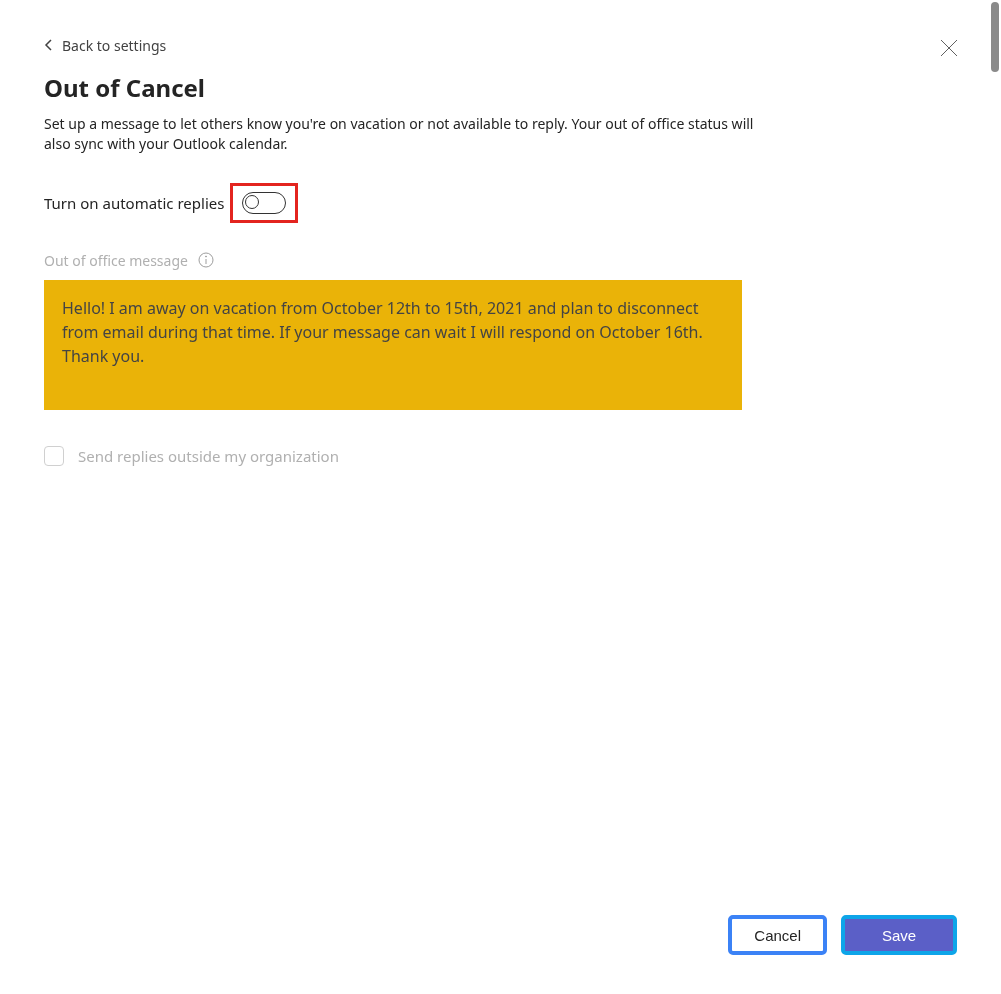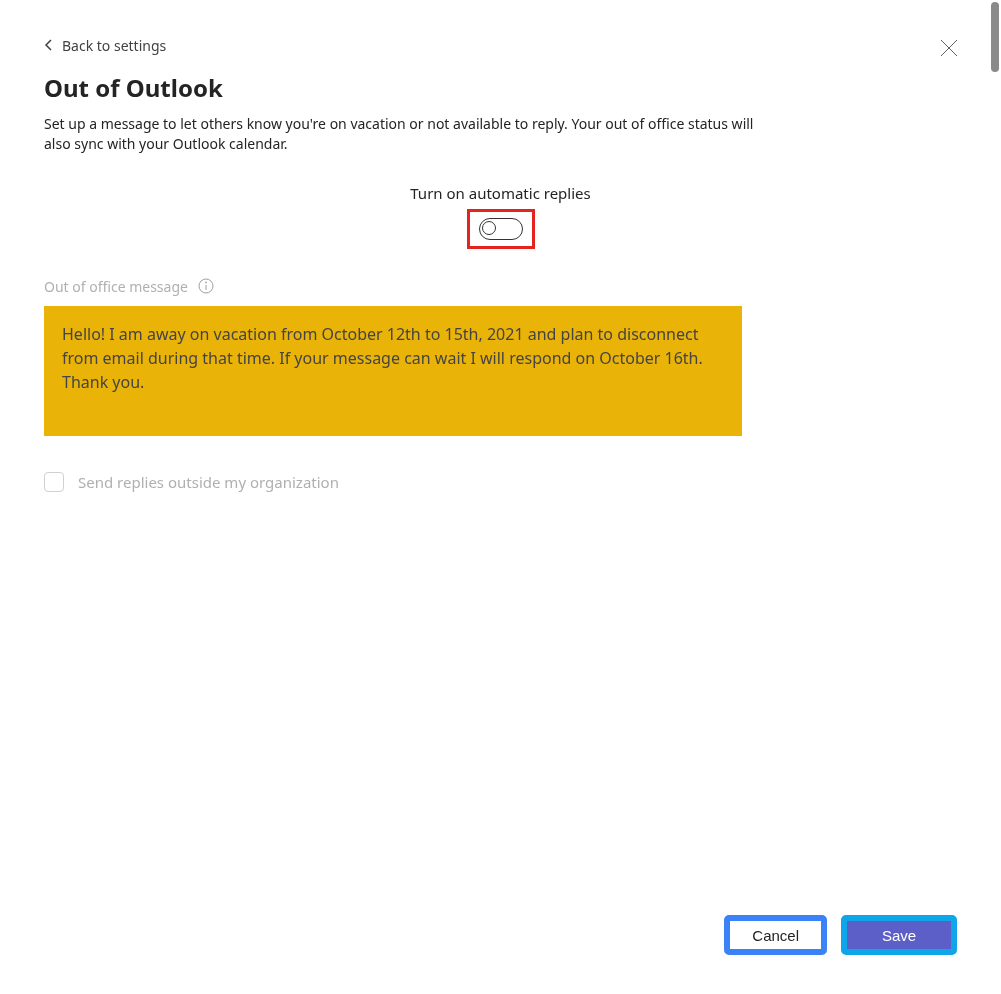--- a/index.html
+++ b/index.html
@@ -62,21 +62,20 @@
       color: #242424;
       line-height: 1.45;
       max-width: 720px;
       margin-bottom: 28px;
     }
     .toggle-row {
       display: flex;
       align-items: center;
       gap: 6px;
       margin-bottom: 28px;
-      flex-direction: column;
     }
     .toggle-label {
       font-size: 15px;
       color: #242424;
     }
     .toggle-wrap {
       position: relative;
       padding: 6px 9px;
       border: 3px solid #e3241f;
     }
@@ -160,27 +159,27 @@
       border-radius: 5px;
       font-size: 15px;
       font-weight: 500;
       cursor: pointer;
       display: inline-flex;
       align-items: center;
       justify-content: center;
     }
     .btn-secondary {
       background: #fff;
-      border: 6px solid #3b82f6;
+      border: 4px solid #3b82f6;
       color: #242424;
       margin-left: 16px;
     }
     .btn-primary {
       background: #5b5fc7;
-      border: 6px solid #0ea5e9;
+      border: 4px solid #0ea5e9;
       color: #fff;
       min-width: 116px;
     }
   </style>
 </head>
 <body>
 
 <div class="scrollbar-thumb"></div>
 
 <div class="dialog">
@@ -196,21 +195,21 @@
 
   <div class="back-link">
     <span>
       <svg width="10" height="12" viewBox="0 0 10 12" fill="none" stroke="currentColor" stroke-width="1.5">
         <polyline points="7,1 2,6 7,11"></polyline>
       </svg>
     </span>
     <span>Back to settings</span>
   </div>
 
-  <h1 class="page-title">Out of Outlook</h1>
+  <h1 class="page-title">Out of Cancel</h1>
 
   <p class="description">Set up a message to let others know you're on vacation or not available to reply. Your out of office status will also sync with your Outlook calendar.</p>
 
   <div class="toggle-row">
     <span class="toggle-label">Turn on automatic replies</span>
     <span class="toggle-wrap">
       <div class="toggle">
         <div class="toggle-knob"></div>
       </div>
     </span>

